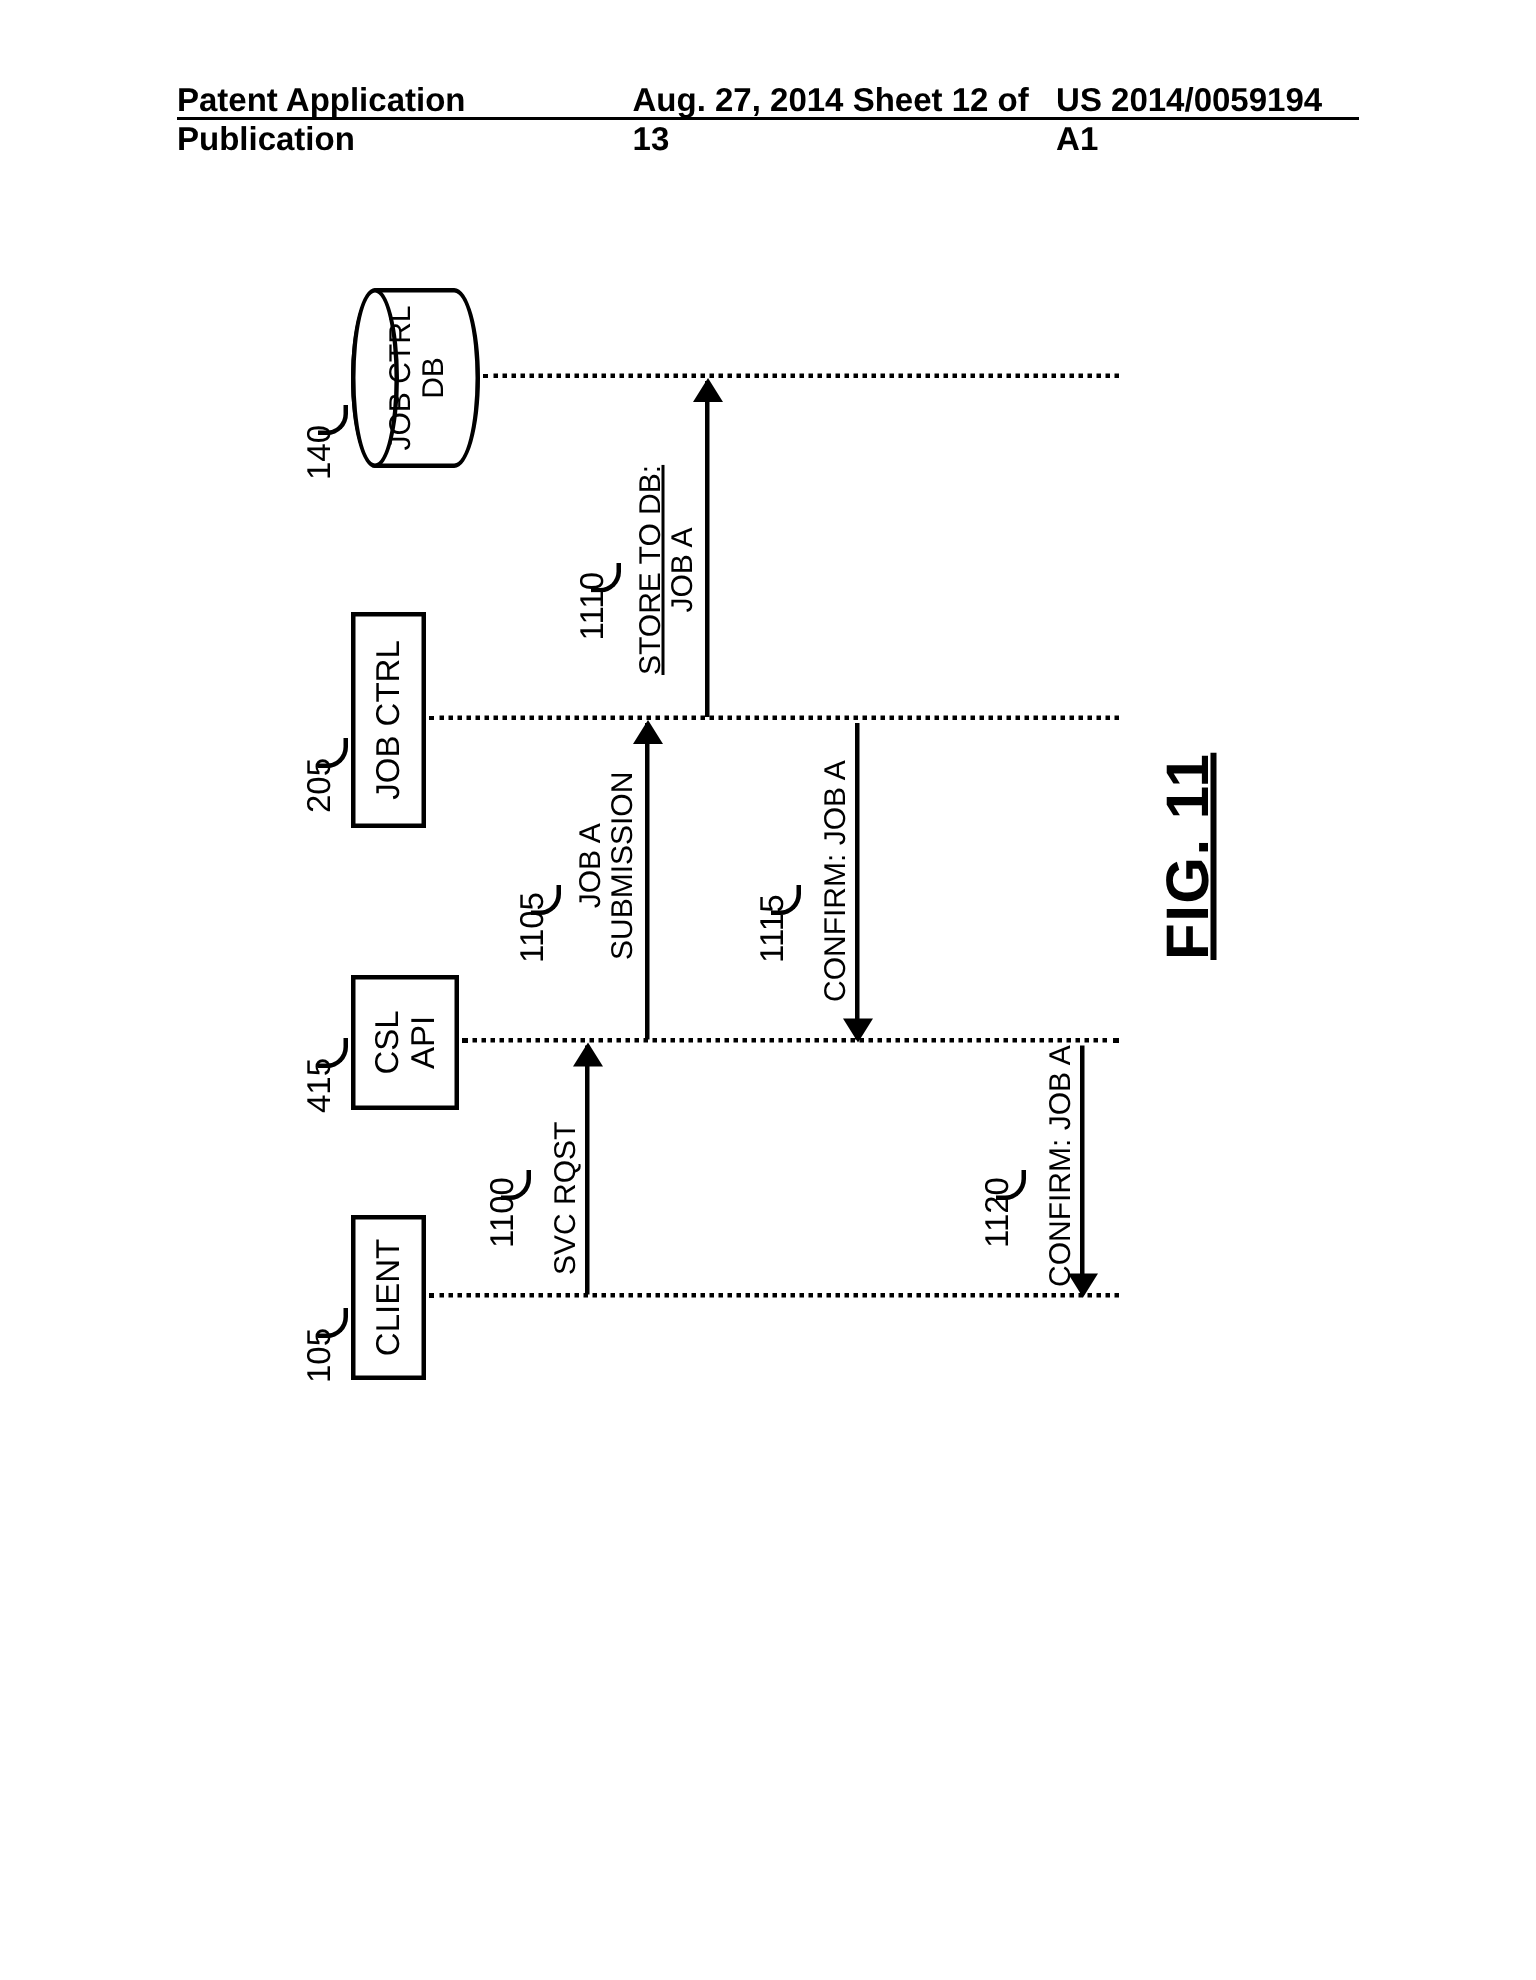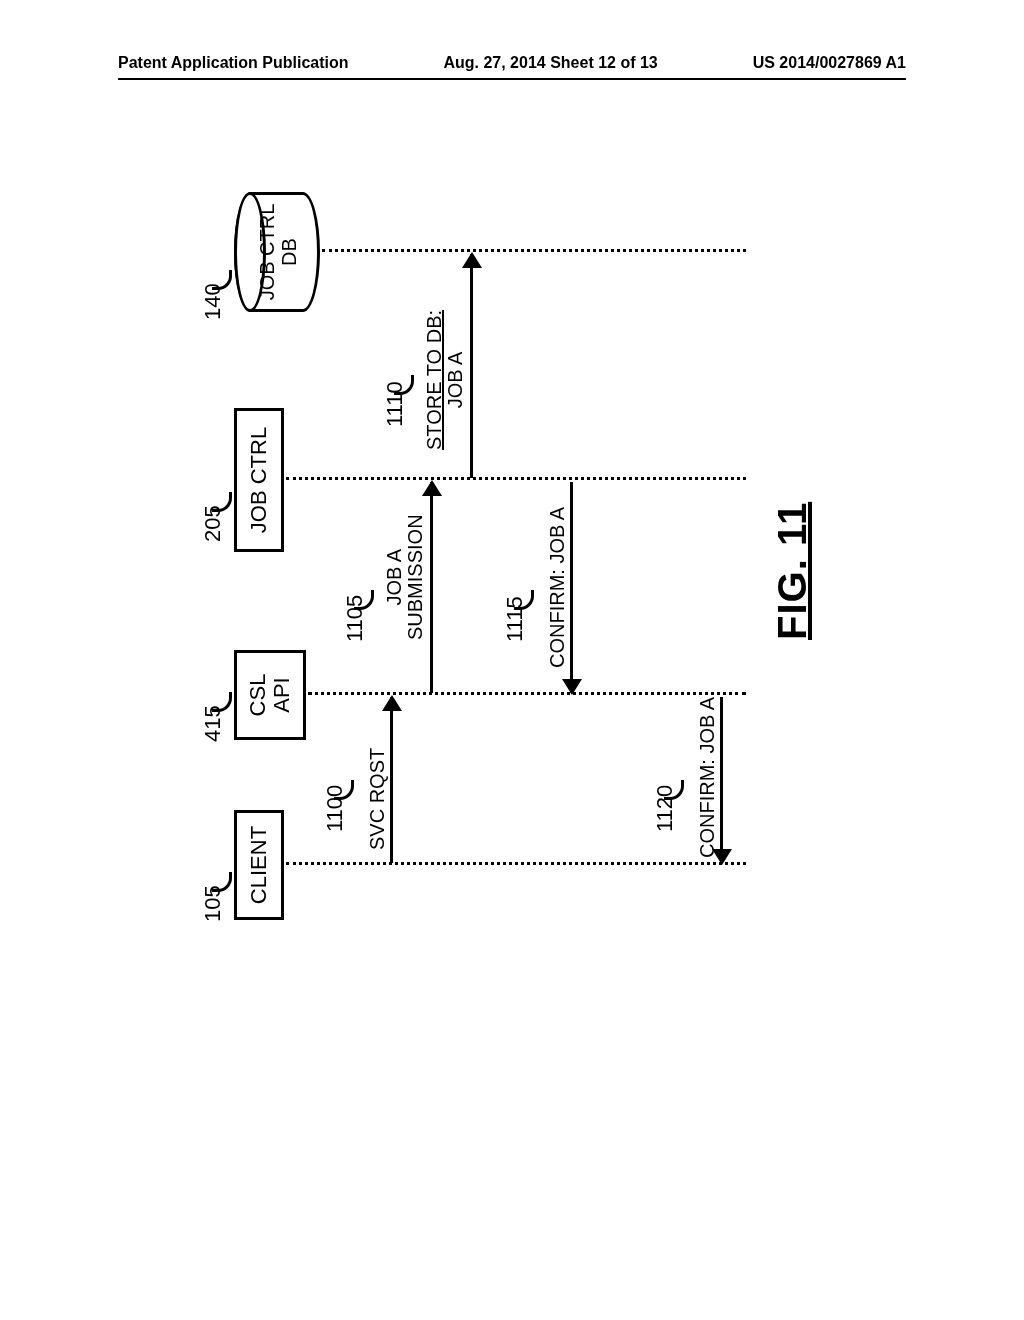--- a/index.html
+++ b/index.html
@@ -16,21 +16,21 @@
   }
   .header {
     position: absolute;
     top: 78px;
     left: 118px;
     right: 118px;
     border-top: 2px solid #000;
     display: flex;
     justify-content: space-between;
     font-weight: bold;
-    font-size: 16px;
+    font-size: 22px;
     padding-bottom: 4px;
   }
   .header > div { transform: translateY(-26px); }
   .diagram {
     position: absolute;
     left: 200px;
     top: 180px;
     width: 600px;
     height: 760px;
   }
@@ -83,21 +83,21 @@
   .arrowhead-l::after{ left:-2px;  border-right:16px solid #000; border-left:none;}
 </style>
 </head>
 <body>
 
 <div class="page">
 
   <div class="header">
     <div>Patent Application Publication</div>
     <div>Aug. 27, 2014  Sheet 12 of 13</div>
-    <div>US 2014/0027869 A1</div>
+    <div>US 2014/0059194 A1</div>
   </div>
 
   <div class="diagram">
 
     <div style="position:absolute; left:300px; top:380px; transform: rotate(-90deg); transform-origin:center center; width:760px; height:600px; margin-left:-380px; margin-top:-300px;">
 
       <div class="hook" style="left:48px; top:12px;"></div>
       <div style="position:absolute; left:18px; top:0px; font-size:22px;">105</div>
       <div class="box" style="left:20px; top:34px; width:110px; height:50px; display:flex;align-items:center;justify-content:center;font-size:22px;">
         <span>CLIENT</span>

